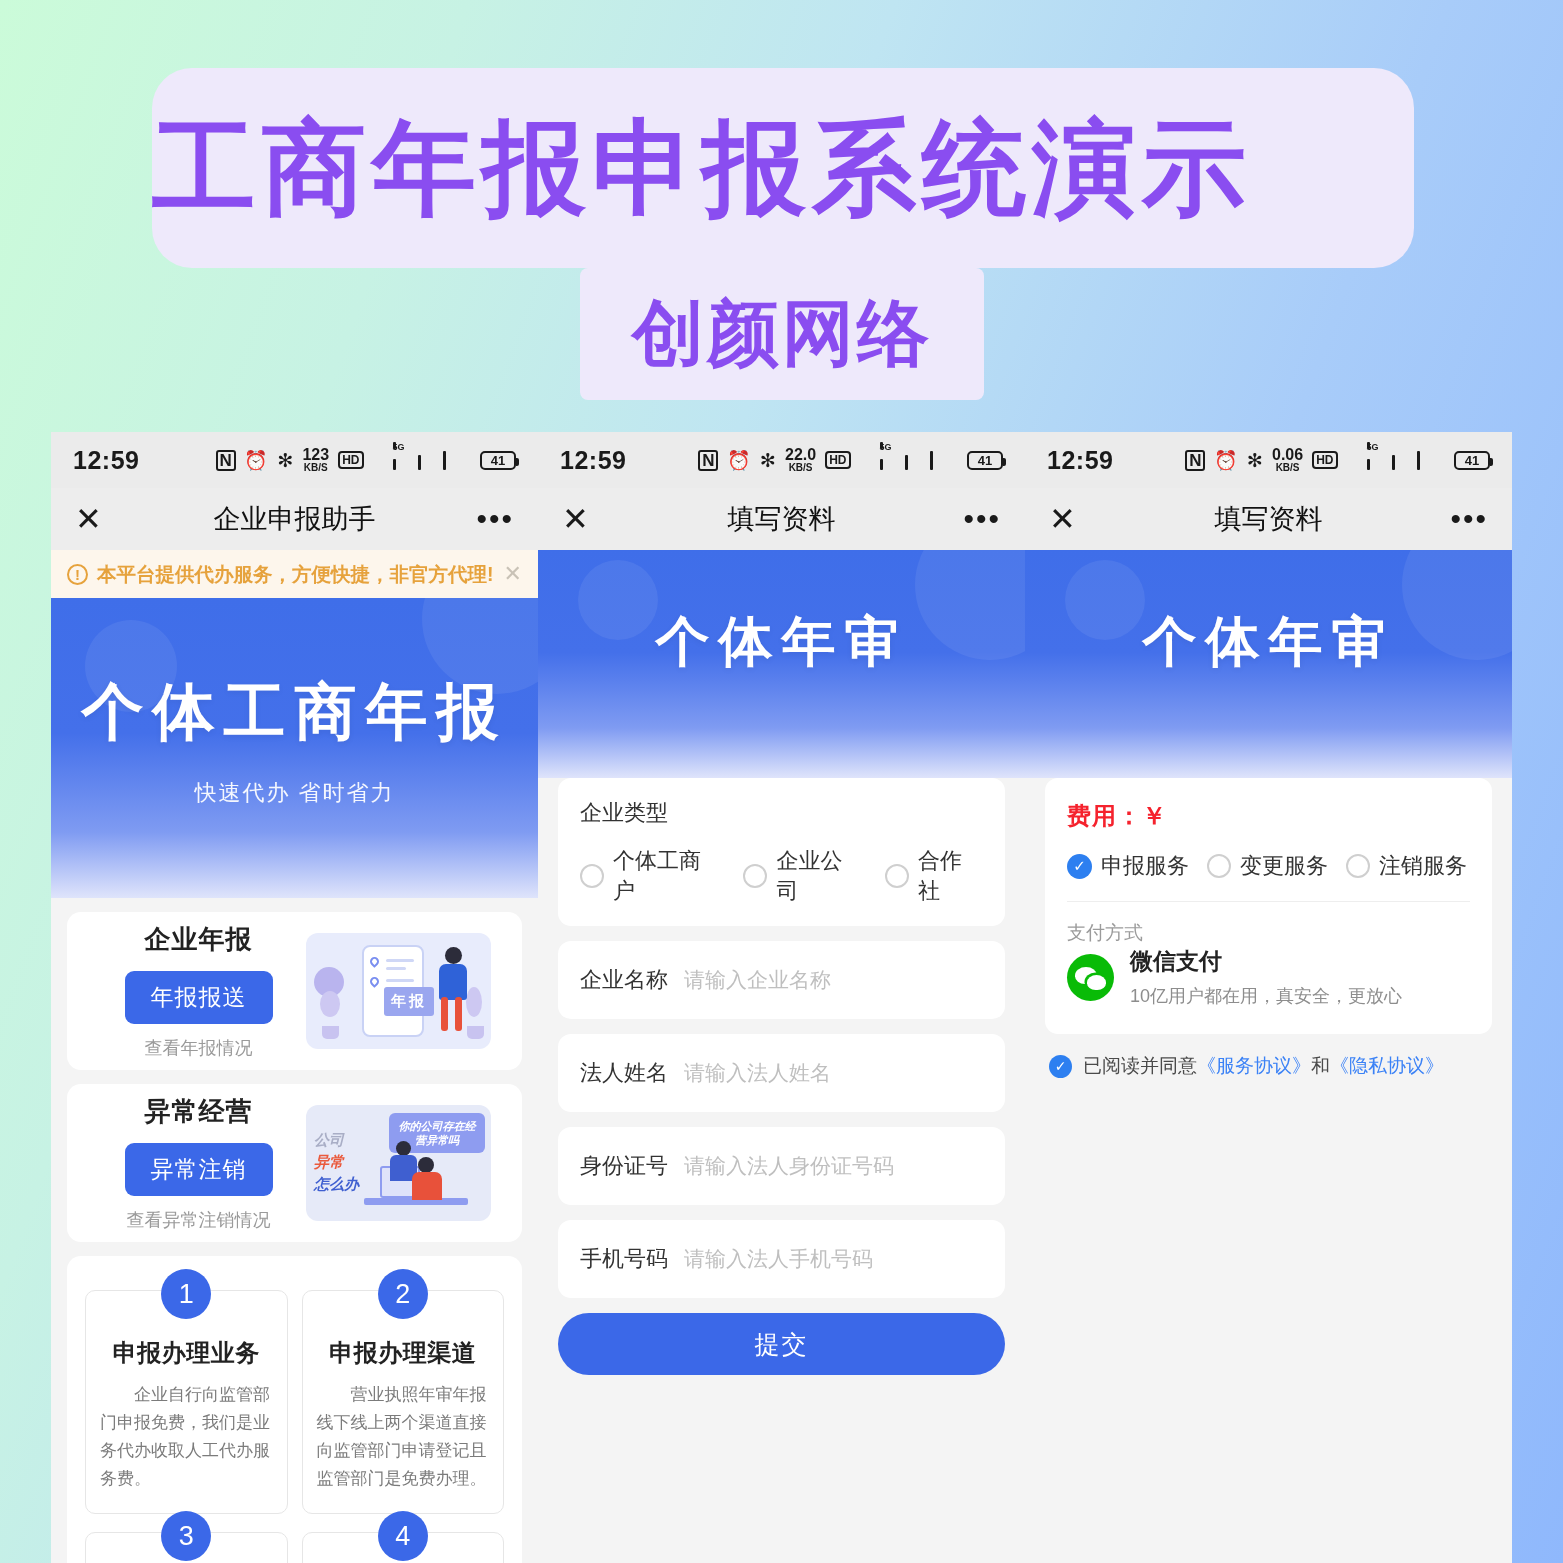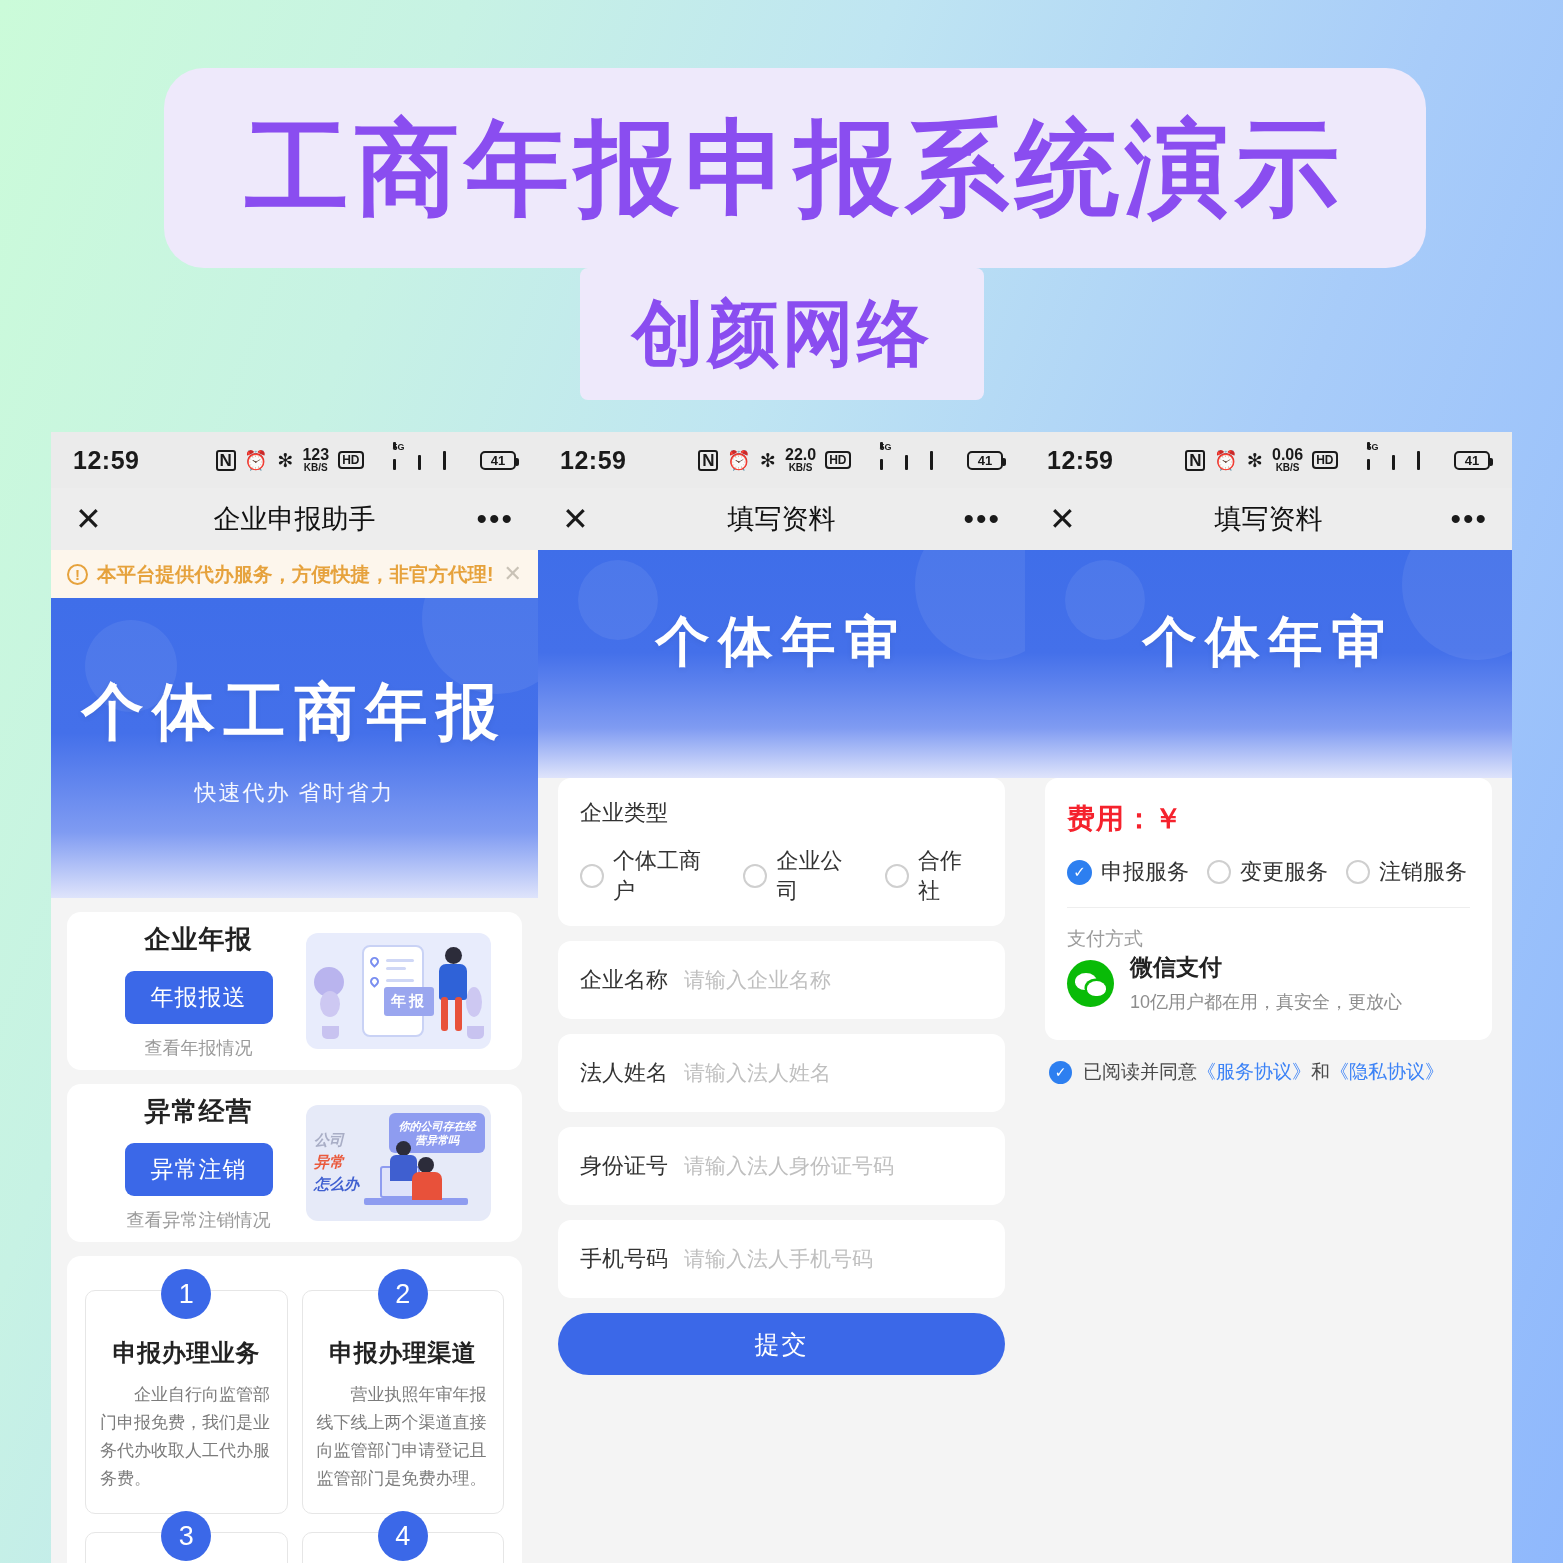--- a/index.html
+++ b/index.html
@@ -10,23 +10,23 @@
     overflow: hidden;
   }
   body {
     background: linear-gradient(110deg, #cbfbd9 0%, #c7f2e4 22%, #bfe5f2 42%, #a8ccf9 68%, #8fb8fc 100%);
     position: relative;
   }
 
   
   .promo { position: absolute; top: 0; left: 0; width: 1563px; height: 432px; }
   .promo-title-box {
-    position: absolute; left: 164px; top: 68px; width: 1262px; height: 200px;
+    position: absolute; left: 152px; top: 68px; width: 1262px; height: 200px;
     background: #eee9fb; border-radius: 40px;
-    display: flex; align-items: center; justify-content: center;
+    display: flex; align-items: center; 
   }
   .promo-title {
     font-family: "DejaVu Sans", sans-serif;
     font-size: 104px; font-weight: bold; color: #8a4df0;
     letter-spacing: 6px; line-height: 1; white-space: nowrap;
   }
   .promo-sub-box {
     position: absolute; left: 580px; top: 268px; width: 404px; height: 132px;
     background: #eee9fb; border-radius: 8px;
     display: flex; align-items: center; justify-content: center;
@@ -191,21 +191,21 @@
   .frow .f-label { margin-right: 16px; white-space: nowrap; }
   .fph { font-size: 21px; color: #bfbfbf; }
   .submit-btn {
     background: #3b68e8; color: #fff; border-radius: 40px; height: 62px;
     display: flex; align-items: center; justify-content: center;
     font-size: 25px; letter-spacing: 2px; margin-top: 13px;
   }
 
   
   .pay-card { background: #fff; border-radius: 13px; padding: 22px 22px 26px; }
-  .fee { color: #f5222d; font-size: 28px; font-weight: bold; letter-spacing: 1px; }
+  .fee { color: #f5222d; font-size: 24px; font-weight: bold; letter-spacing: 1px; }
   .svcopts { display: flex; align-items: center; gap: 18px; margin-top: 19px; padding-bottom: 20px; border-bottom: 1.5px solid #eee; }
   .rchk {
     width: 25px; height: 25px; border-radius: 50%; background: #2d7ff0;
     display: flex; align-items: center; justify-content: center;
     color: #fff; font-size: 15px; flex: 0 0 auto;
   }
   .pm-label { font-size: 19px; color: #9b9b9b; margin-top: 18px; }
   .pm-row { display: flex; align-items: center; gap: 16px; margin-top: 0; }
   .wx-ic {
     width: 47px; height: 47px; border-radius: 50%; background: #09bb07;

